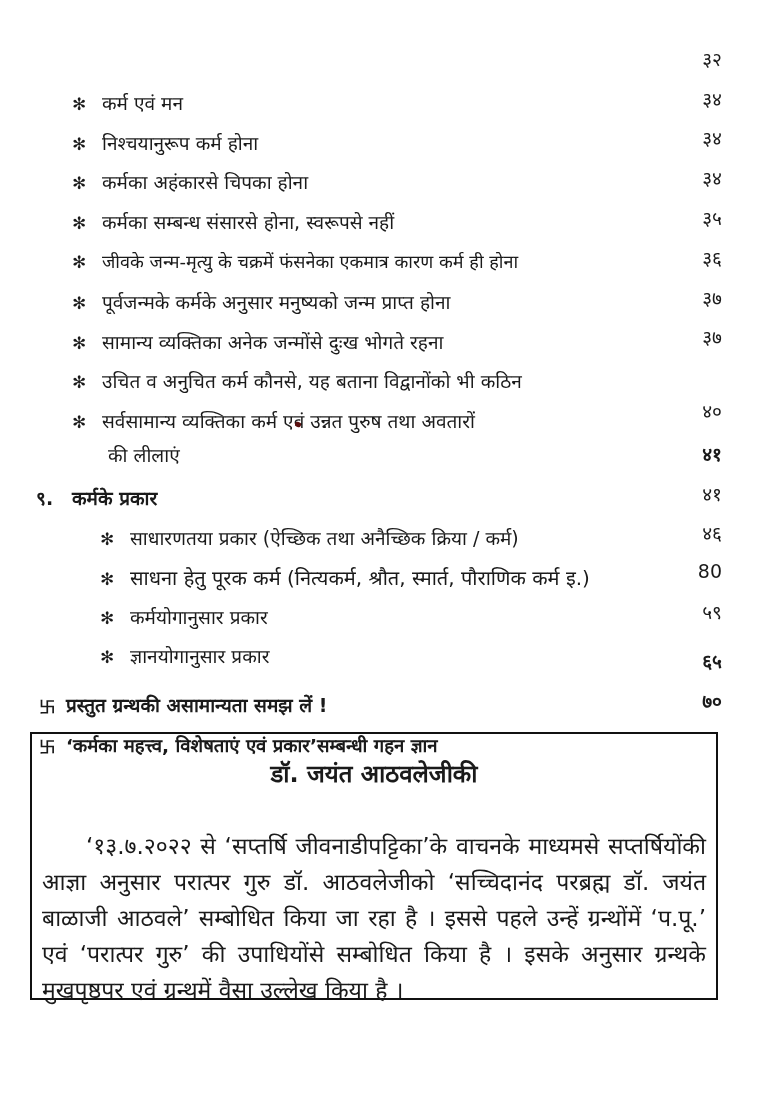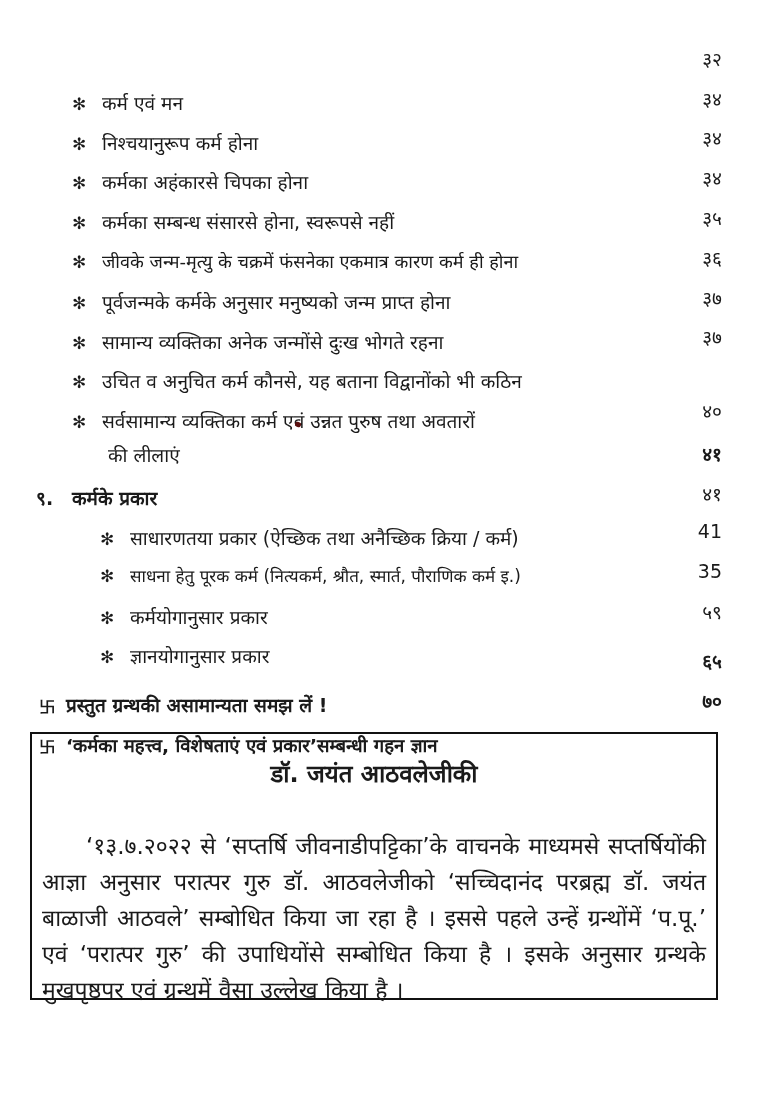--- a/index.html
+++ b/index.html
@@ -93,27 +93,27 @@
     <span class="page">४१</span>
   </div>
 
   <div class="row sub2" style="top:481px">
     <span class="bullet">✻</span>
     <span class="title">साधारणतया प्रकार (ऐच्छिक तथा अनैच्छिक क्रिया / कर्म)</span>
     <span class="page">४१</span>
   </div>
   <div class="row sub2" style="top:520px">
     <span class="bullet">✻</span>
-    <span class="title" style="font-size:17px">साधना हेतु पूरक कर्म (नित्यकर्म, श्रौत, स्मार्त, पौराणिक कर्म इ.)</span>
-    <span class="page">41</span>
+    <span class="title" style="font-size:20px">साधना हेतु पूरक कर्म (नित्यकर्म, श्रौत, स्मार्त, पौराणिक कर्म इ.)</span>
+    <span class="page">४६</span>
   </div>
   <div class="row sub2" style="top:560px">
     <span class="bullet">✻</span>
     <span class="title">कर्मयोगानुसार प्रकार</span>
-    <span class="page">35</span>
+    <span class="page">80</span>
   </div>
   <div class="row sub2" style="top:599px">
     <span class="bullet">✻</span>
     <span class="title">ज्ञानयोगानुसार प्रकार</span>
     <span class="page">५९</span>
   </div>
 
   <div class="row top" style="top:648px">
     <span class="bullet">卐</span>
     <span class="title">प्रस्तुत ग्रन्थकी असामान्यता समझ लें !</span>

